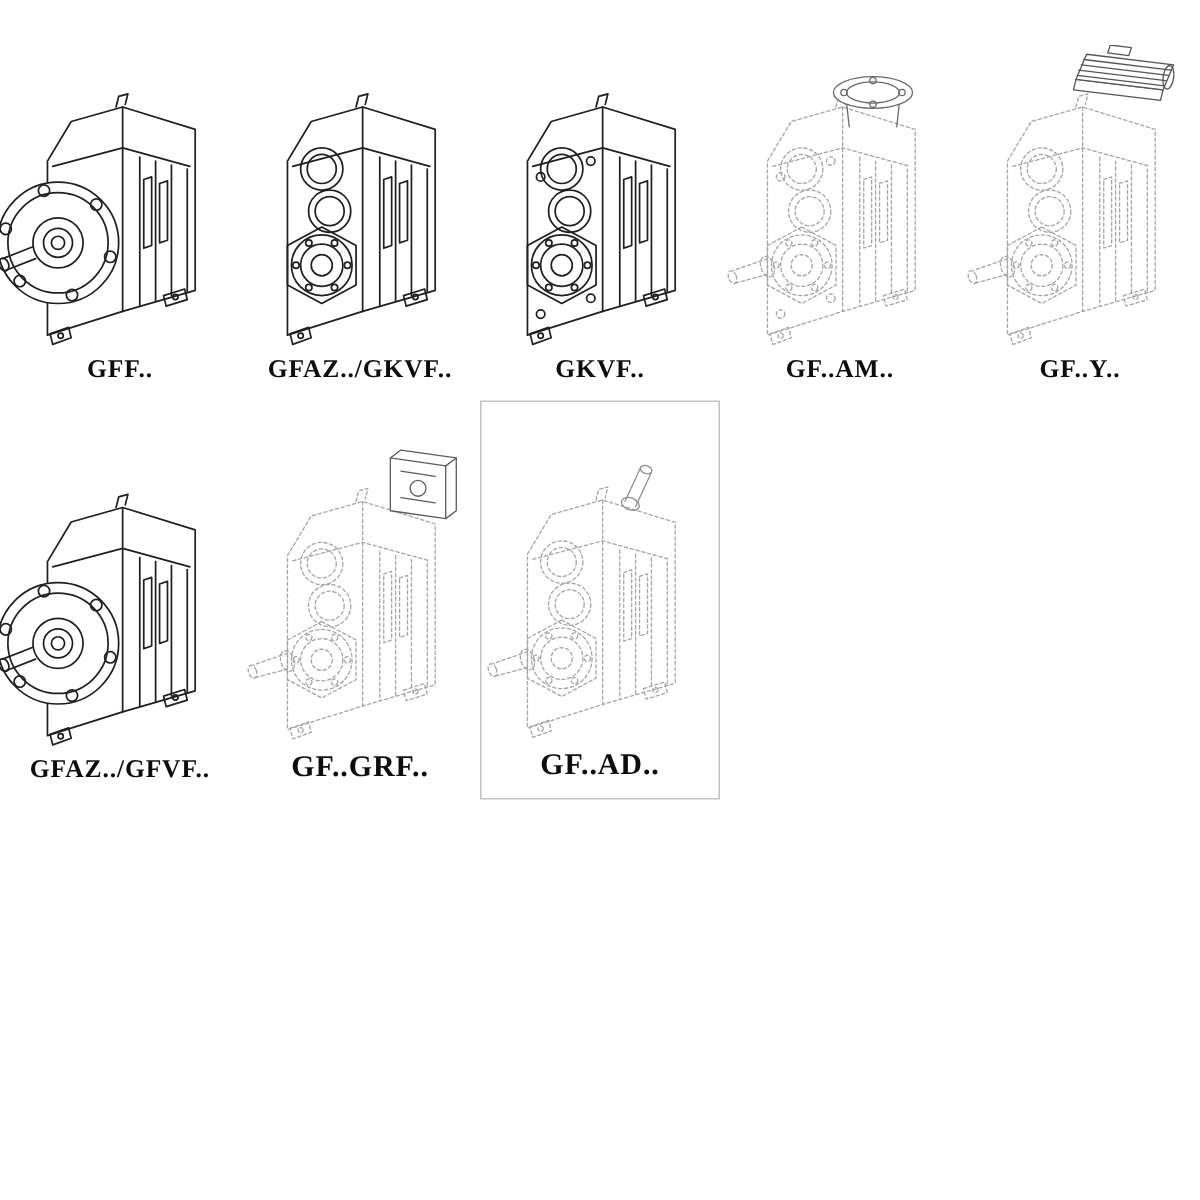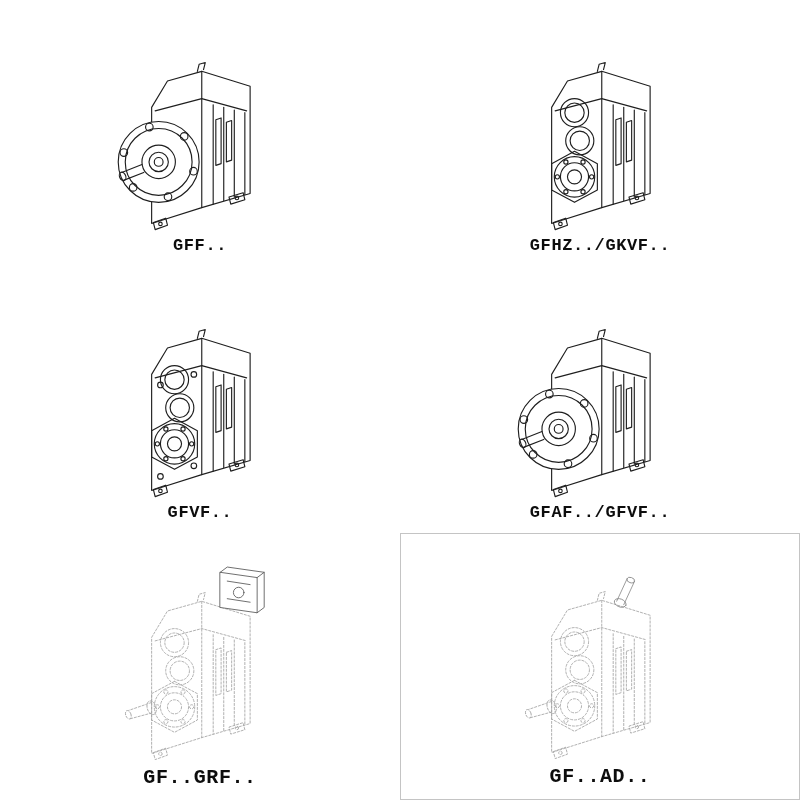--- a/index.html
+++ b/index.html
@@ -1,21 +1,21 @@
 <!DOCTYPE html>
 <html><head>
 <meta charset="utf-8">
 <style>
   html, body { margin:0; padding:0; background:#ffffff; }
   .page {
     width:800px; height:800px; margin:0 auto; background:#ffffff;
     display:grid;
-    grid-template-columns:repeat(2, 1fr);
+    grid-template-columns:repeat(5, 1fr);
     grid-template-rows:repeat(3, 1fr);
-    font-family:Liberation Mono, monospace;
+    font-family:Liberation Serif, serif;
     box-sizing:border-box;
   }
   .cell {
     margin:0; padding:4px 2px 10px; box-sizing:border-box;
     display:flex; flex-direction:column; align-items:center; justify-content:flex-end;
     overflow:hidden;
   }
   .cell-boxed { border:1px solid #c4c4c4; }
   .drawing {
     width:172px; height:204px;
@@ -156,43 +156,62 @@
         <use href="#gb-flange"></use>
     </svg>
     <figcaption class="label">GFF..</figcaption>
   </figure>
 
   <figure class="cell">
     <svg class="drawing solid" viewBox="0 0 190 232" role="img">
       <use href="#gb-body"></use>
         <use href="#gb-bores"></use>
     </svg>
-    <figcaption class="label">GFHZ../GKVF..</figcaption>
+    <figcaption class="label">GFAZ../GKVF..</figcaption>
   </figure>
 
   <figure class="cell">
     <svg class="drawing solid" viewBox="0 0 190 232" role="img">
       <use href="#gb-body"></use>
         <use href="#gb-bores"></use>
         <use href="#gb-cornerholes"></use>
     </svg>
-    <figcaption class="label">GFVF..</figcaption>
-  </figure>
-
-
-
-
-
+    <figcaption class="label">GKVF..</figcaption>
+  </figure>
+
+
+
+
+  <figure class="cell">
+    <svg class="drawing dashed" viewBox="0 0 190 232" role="img">
+      <use href="#gb-body"></use>
+        <use href="#gb-bores"></use>
+        <use href="#gb-cornerholes"></use>
+        <use href="#gb-shaftstub"></use>
+        <use href="#att-topflange"></use>
+    </svg>
+    <figcaption class="label">GF..AM..</figcaption>
+  </figure>
+
+  <figure class="cell">
+    <svg class="drawing dashed" viewBox="0 0 190 232" role="img">
+      <use href="#gb-body"></use>
+        <use href="#gb-bores"></use>
+        <use href="#gb-shaftstub"></use>
+        <use href="#att-motor"></use>
+    </svg>
+    <figcaption class="label">GF..Y..</figcaption>
+  </figure>
 
   <figure class="cell">
     <svg class="drawing solid" viewBox="0 0 190 232" role="img">
       <use href="#gb-body"></use>
         <use href="#gb-flange"></use>
     </svg>
-    <figcaption class="label">GFAF../GFVF..</figcaption>
+    <figcaption class="label">GFAZ../GFVF..</figcaption>
   </figure>
 
 
   <figure class="cell">
     <svg class="drawing dashed" viewBox="0 0 190 232" role="img">
       <use href="#gb-body"></use>
         <use href="#gb-bores"></use>
         <use href="#gb-shaftstub"></use>
         <use href="#att-adapter"></use>
     </svg>

